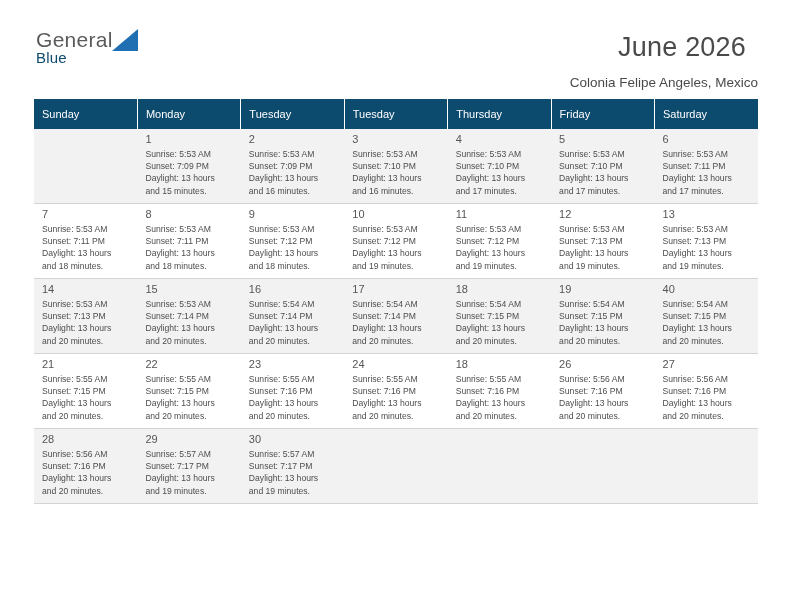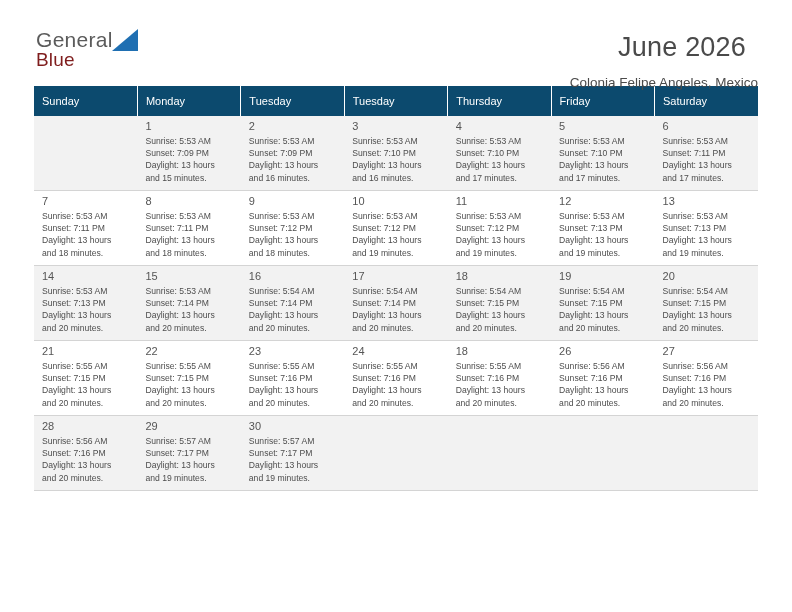--- a/index.html
+++ b/index.html
@@ -17,40 +17,40 @@
   .page {
     position: relative;
     width: 792px;
     height: 612px;
     box-sizing: border-box;
     padding: 0 34px;
   }
   
   .header {
     position: relative;
-    height: 86px;
+    height: 99px;
   }
   .logo {
     position: absolute;
     left: 2px;
     top: 28px;
     width: 200px;
     height: 52px;
   }
   .logo-general {
     font-size: 21px;
     color: #5b5b5b;
     letter-spacing: .3px;
     font-family: "Liberation Sans", sans-serif;
   }
   .logo-blue {
     display: block;
     margin-top: -3px;
-    font-size: 19px;
-    color: #7f1d1d;
+    font-size: 15px;
+    color: #0c4a6e;
     letter-spacing: .2px;
   }
   .logo-mark {
     position: absolute;
     left: 72px;
     top: 1px;
     width: 30px;
     height: 24px;
   }
   .logo-mark .tri {
@@ -368,21 +368,21 @@
               <div class="info">
                 <div>Sunrise: 5:54 AM</div>
                 <div>Sunset: 7:15 PM</div>
                 <div>Daylight: 13 hours</div>
                 <div>and 20 minutes.</div>
               </div>
             </div>
           </td>
           <td>
             <div class="cell">
-              <div class="daynum">20</div>
+              <div class="daynum">40</div>
               <div class="info">
                 <div>Sunrise: 5:54 AM</div>
                 <div>Sunset: 7:15 PM</div>
                 <div>Daylight: 13 hours</div>
                 <div>and 20 minutes.</div>
               </div>
             </div>
           </td>
         </tr>
         <tr>

